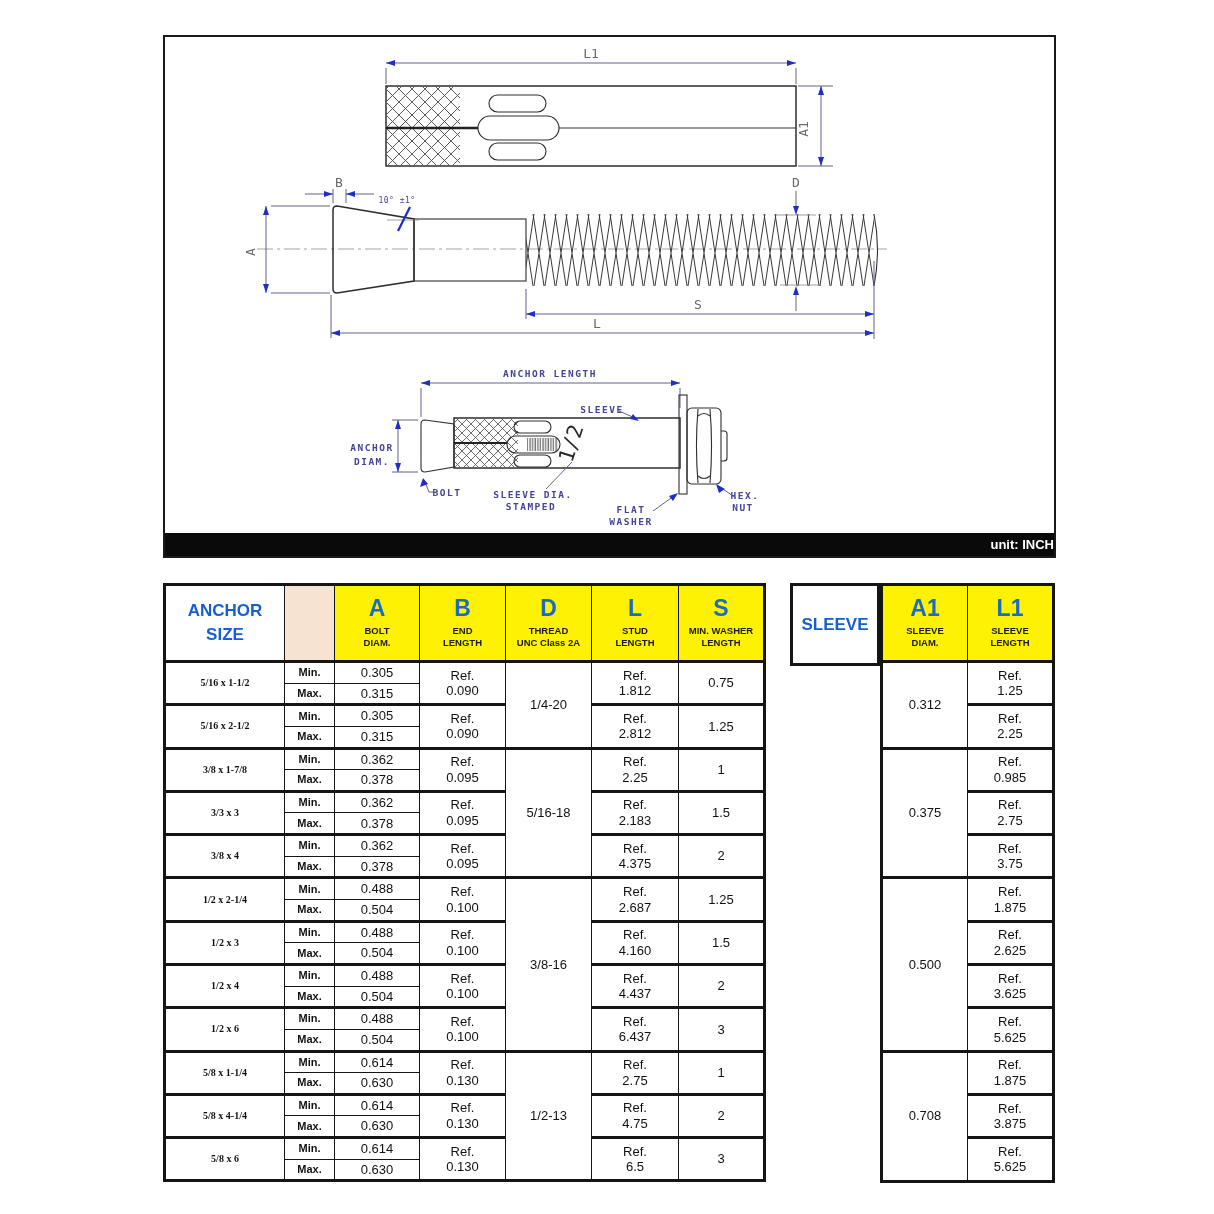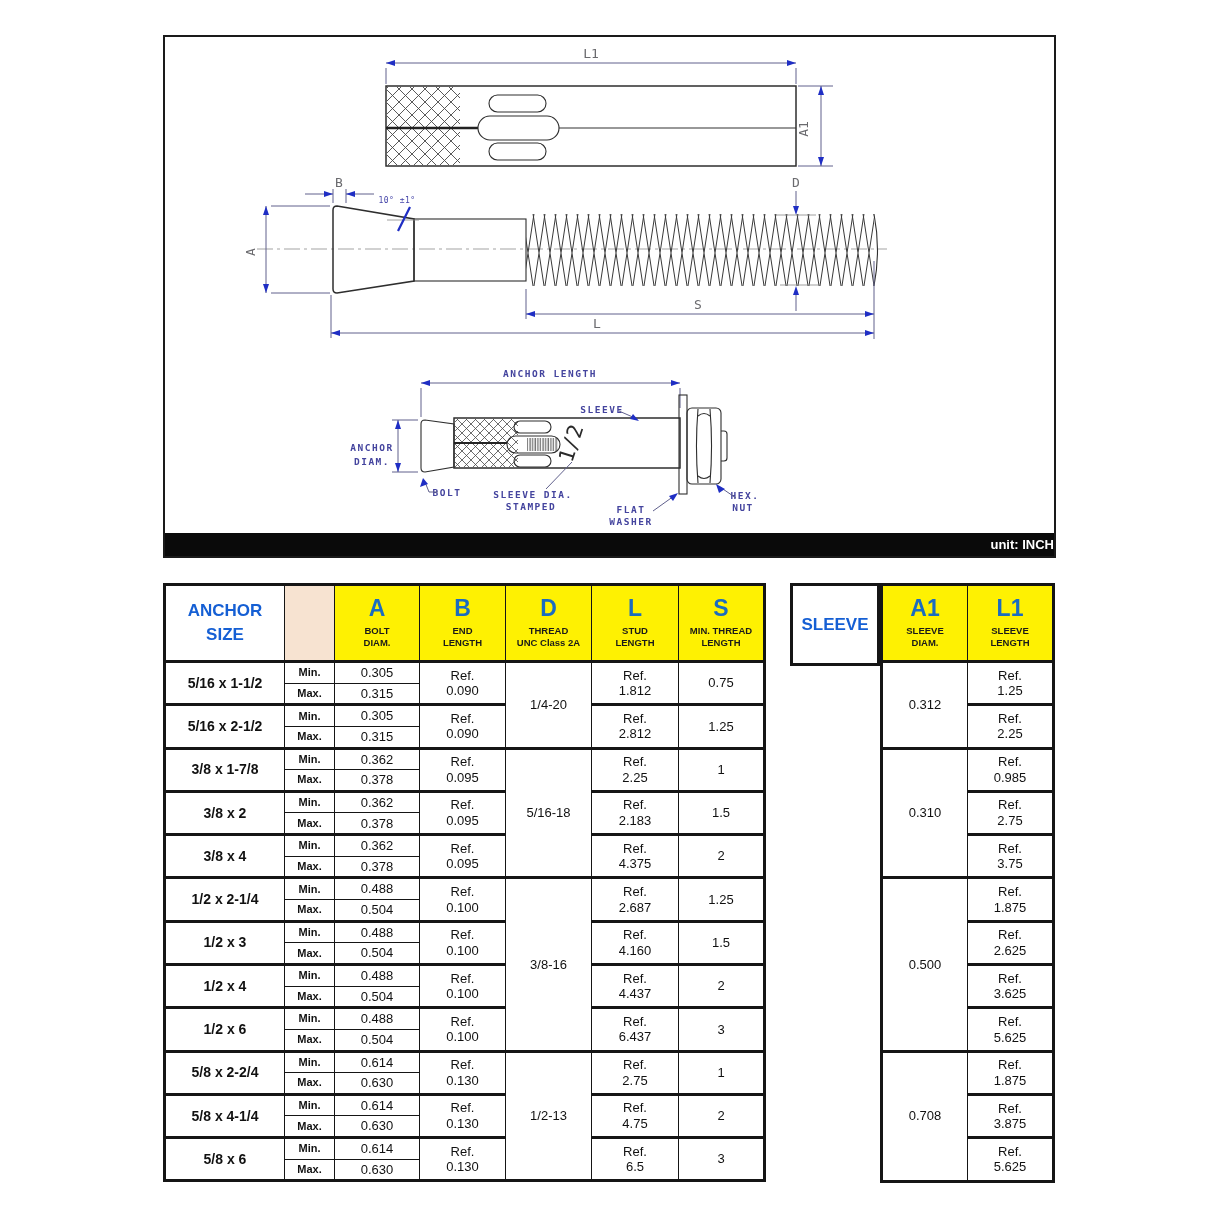--- a/index.html
+++ b/index.html
@@ -30,21 +30,21 @@
   .spec td{border:1px solid #151515;border-left-width:1.6px;border-right-width:1.6px;
            padding:0;text-align:center;vertical-align:middle;color:#111;line-height:1.2;}
   .spec th{border:1px solid #151515;border-left-width:1.6px;border-right-width:1.6px;border-bottom-width:3px;
            padding:0;text-align:center;vertical-align:middle;}
   .spec .hb{border-bottom-width:3px;}
   .spec .tb{border-bottom-width:1px;margin-left:32px;}
   .lt tr.sub{height:21.65px;}
   .lt tr.hdr{height:77px;}
   .rt tr.row{height:43.3px;}
   .rt tr.hdr{height:77px;}
-  .c-size{font-weight:bold;font-size:14px;}
+  .c-size{font-weight:bold;font-size:10px;font-family:Liberation Serif, serif;}
   .c-mm{font-weight:bold;font-size:11px;}
   .c-val{font-size:13px;}
   .yellow{background:#fef102;}
   .peach{background:#f7e3d1;}
   .hletter{font-size:23px;font-weight:bold;color:#1b6cc0;line-height:1;}
   .hsub{font-size:9.5px;font-weight:bold;color:#1a1a1a;line-height:1.3;margin-top:5px;}
   .size-head{color:#155fd4;font-weight:bold;font-size:17px;line-height:1.4;}
   .sleeve-head{position:absolute;left:790px;top:583px;width:90px;height:83px;border:3px solid #151515;
                box-sizing:border-box;background:#fff;display:flex;align-items:center;justify-content:center;
                color:#155fd4;font-weight:bold;font-size:17px;}
@@ -241,21 +241,21 @@
     <th class="yellow">
           <div class="hletter">L</div>
           <div class="hsub">
             <div>STUD</div>
             <div>LENGTH</div>
           </div>
         </th>
     <th class="yellow">
           <div class="hletter">S</div>
           <div class="hsub">
-            <div>MIN. THREAD</div>
+            <div>MIN. WASHER</div>
             <div>LENGTH</div>
           </div>
         </th>
   </tr>
 
   <tr class="sub">
     <td rowspan="2" class="c-size hb">5/16 x 1-1/2</td>
     <td class="c-mm tb">Min.</td>
     <td class="c-val tb">0.305</td>
     <td rowspan="2" class="c-val hb">
@@ -307,21 +307,21 @@
           <div>2.25</div>
         </td>
     <td rowspan="2" class="c-val hb">1</td>
   </tr>
   <tr class="sub">
         <td class="c-mm hb">Max.</td>
         <td class="c-val hb">0.378</td>
       </tr>
 
   <tr class="sub">
-    <td rowspan="2" class="c-size hb">3/8 x 2</td>
+    <td rowspan="2" class="c-size hb">3/3 x 3</td>
     <td class="c-mm tb">Min.</td>
     <td class="c-val tb">0.362</td>
     <td rowspan="2" class="c-val hb">
           <div>Ref.</div>
           <div>0.095</div>
         </td>
     <td rowspan="2" class="c-val hb">
           <div>Ref.</div>
           <div>2.183</div>
         </td>
@@ -422,21 +422,21 @@
           <div>6.437</div>
         </td>
     <td rowspan="2" class="c-val hb">3</td>
   </tr>
   <tr class="sub">
         <td class="c-mm hb">Max.</td>
         <td class="c-val hb">0.504</td>
       </tr>
 
   <tr class="sub">
-    <td rowspan="2" class="c-size hb">5/8 x 2-2/4</td>
+    <td rowspan="2" class="c-size hb">5/8 x 1-1/4</td>
     <td class="c-mm tb">Min.</td>
     <td class="c-val tb">0.614</td>
     <td rowspan="2" class="c-val hb">
           <div>Ref.</div>
           <div>0.130</div>
         </td>
     <td rowspan="6" class="c-val hb">1/2-13</td>
     <td rowspan="2" class="c-val hb">
           <div>Ref.</div>
           <div>2.75</div>
@@ -519,21 +519,21 @@
           <div>1.25</div>
         </td>
   </tr>
   <tr class="row">
         <td class="c-val hb">
           <div>Ref.</div>
           <div>2.25</div>
         </td>
       </tr>
   <tr class="row">
-    <td rowspan="3" class="c-val hb">0.310</td>
+    <td rowspan="3" class="c-val hb">0.375</td>
     <td class="c-val hb">
           <div>Ref.</div>
           <div>0.985</div>
         </td>
   </tr>
   <tr class="row">
         <td class="c-val hb">
           <div>Ref.</div>
           <div>2.75</div>
         </td>

